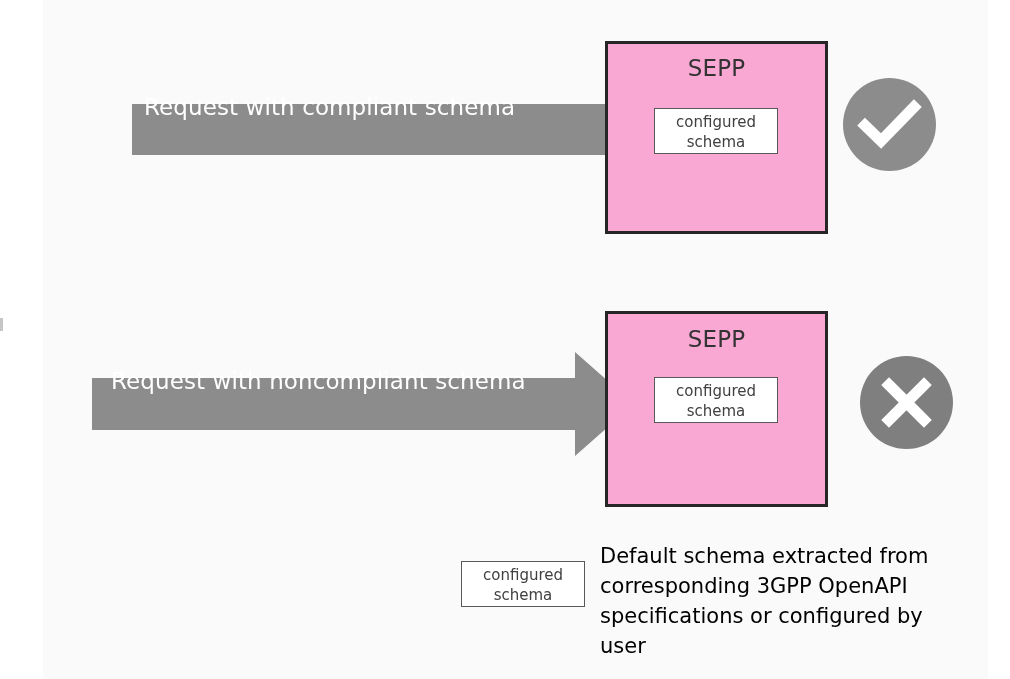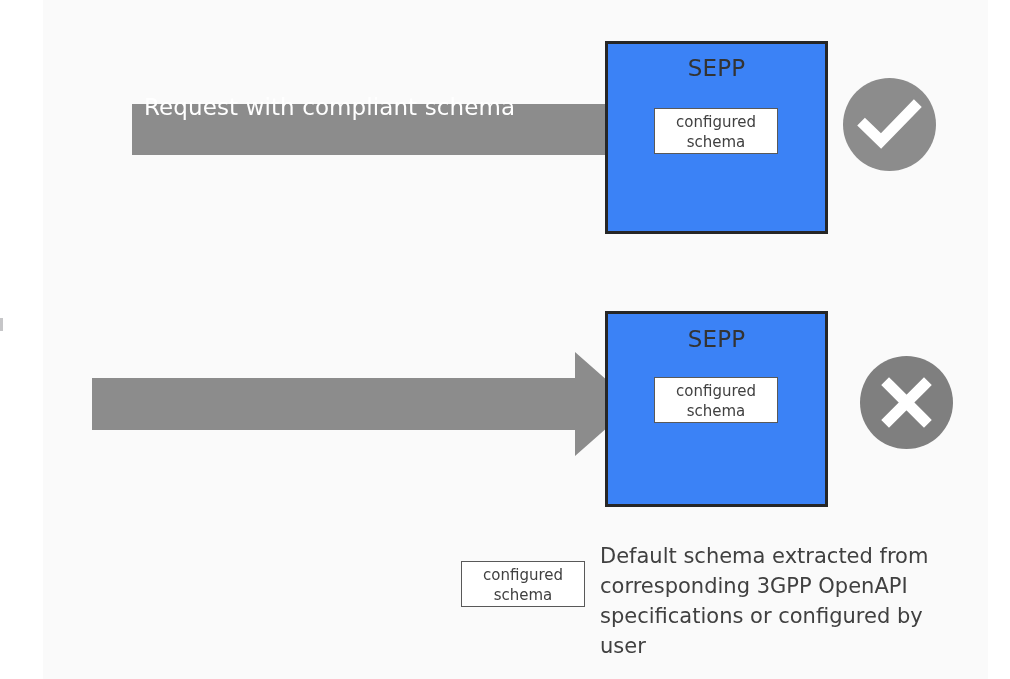--- a/index.html
+++ b/index.html
@@ -36,21 +36,21 @@
     width: 3px;
     height: 13px;
     background: #c6c6c8;
   }
 
   
   .sepp-box {
     position: absolute;
     box-sizing: border-box;
     border: 3px solid #262626;
-    background: #3b82f6;
+    background: #f9a8d4;
   }
   #sepp-box-1 { left: 605px; top: 41px;  width: 223px; height: 193px; }
   #sepp-box-2 { left: 605px; top: 311px; width: 223px; height: 196px; }
 
   .sepp-title {
     position: absolute;
     left: 0;
     width: 100%;
     text-align: center;
     font-size: 23px;
@@ -117,21 +117,21 @@
     text-align: center;
     padding-top: 3px;
   }
   #legend-text {
     position: absolute;
     left: 600px;
     top: 541px;
     width: 366px;
     font-size: 21px;
     line-height: 30px;
-    color: #404040;
+    color: #000000;
   }
 </style>
 </head>
 <body>
 
 <div id="root">
 
   <div class="canvas"></div>
   <div class="edge-mark"></div>
 
@@ -154,20 +154,21 @@
     <svg width="93" height="93" viewBox="0 0 93 93">
       <circle cx="46.5" cy="46.5" r="46.5" fill="#8c8c8c"></circle>
       <path d="M22 47.5 L38 63 L71 29" fill="none" stroke="#ffffff" stroke-width="11" stroke-linecap="square" stroke-linejoin="miter"></path>
     </svg>
   </div>
 
   <div class="arrow" id="arrow-2">
     <svg width="542" height="104" viewBox="0 0 542 104">
       <path d="M0 26 L483 26 L483 0 L542 52 L483 104 L483 78 L0 78 Z" fill="#8c8c8c"></path>
     </svg>
+    <span class="arrow-label">Request with noncompliant schema</span>
   </div>
 
   <div class="sepp-box" id="sepp-box-2">
     <div class="sepp-title">SEPP</div>
     <div class="schema-chip">
       <div>configured</div>
       <div>schema</div>
     </div>
   </div>
 

